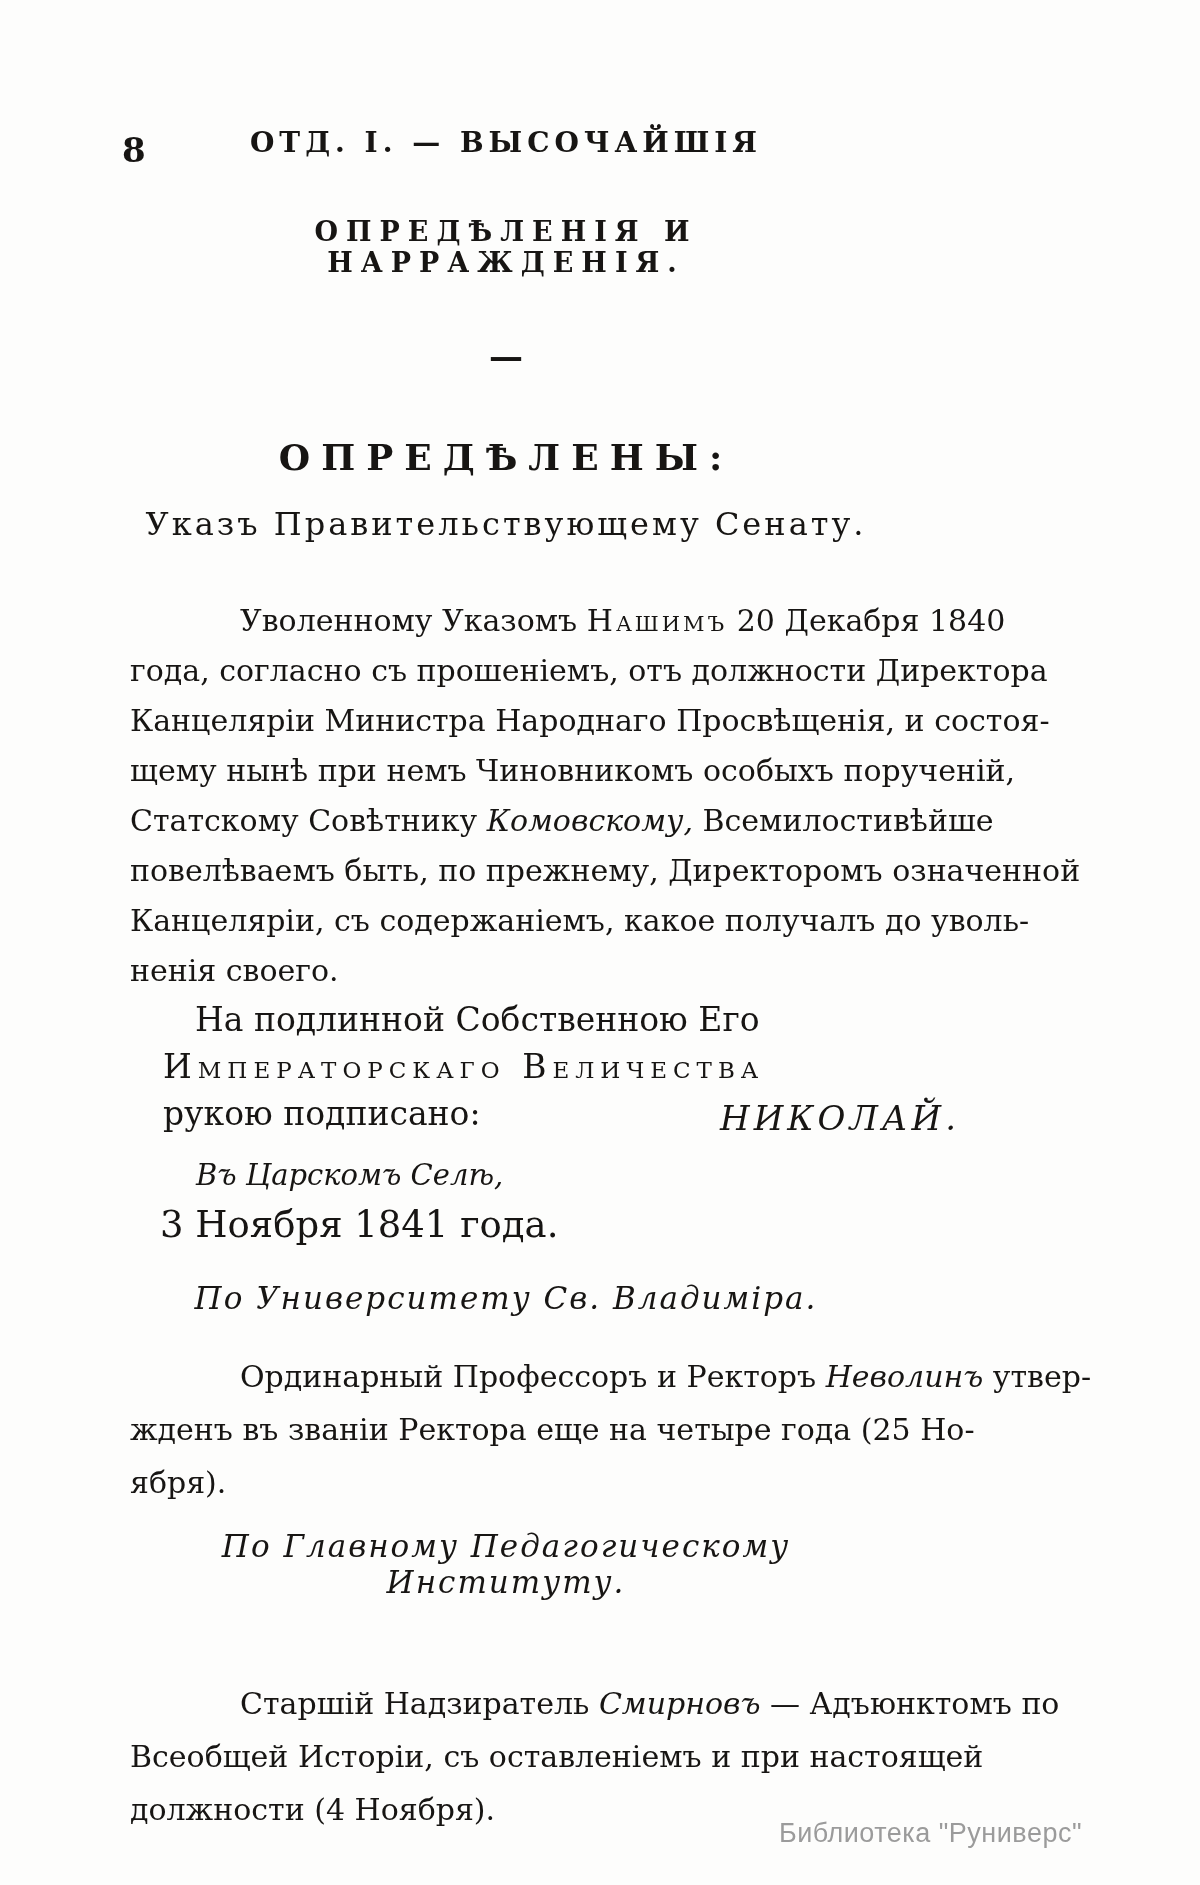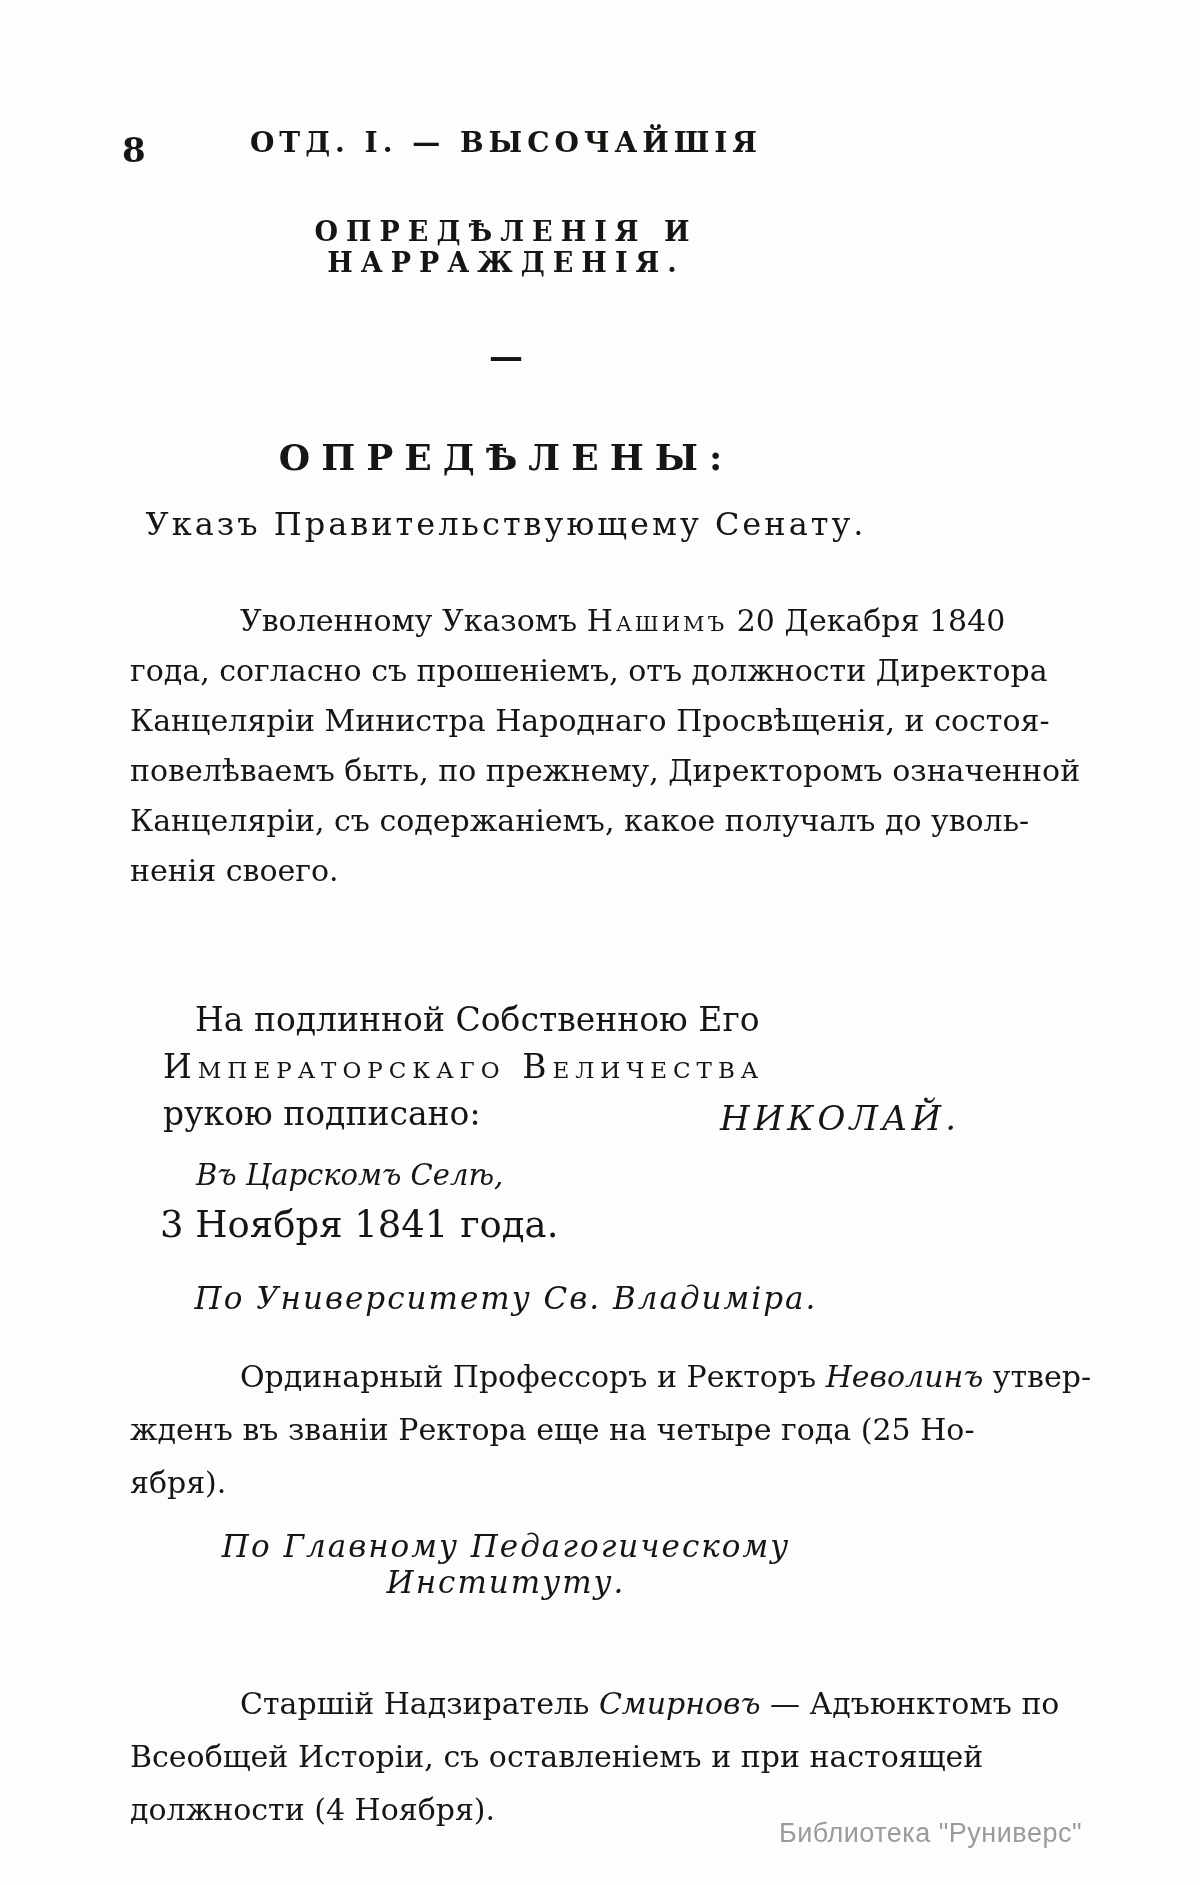--- a/index.html
+++ b/index.html
@@ -149,20 +149,22 @@
   <div class="col centered divider">—</div>
 
   <div class="col centered determined">ОПРЕДѢЛЕНЫ:</div>
 
   <div class="col centered ukaz">Указъ Правительствующему Сенату.</div>
 
   <div class="para p1" style="top:598px;">
     <div class="jline"><span class="indent1">Уволенному Указомъ </span><span class="sc-nashim">Нашимъ</span><span> 20 Декабря 1840</span></div>
     <div class="jline">года, согласно съ прошеніемъ, отъ должности Директора</div>
     <div class="jline">Канцеляріи Министра Народнаго Просвѣщенія, и состоя-</div>
+    <div class="jline">щему нынѣ при немъ Чиновникомъ особыхъ порученій,</div>
+    <div class="jline"><span>Статскому Совѣтнику </span><span class="it">Комовскому,</span><span> Всемилостивѣйше</span></div>
     <div class="jline">повелѣваемъ быть, по прежнему, Директоромъ означенной</div>
     <div class="jline">Канцеляріи, съ содержаніемъ, какое получалъ до уволь-</div>
     <div class="jline lastline">ненія своего.</div>
   </div>
 
   <div class="attest">
     <div class="aline first">На подлинной Собственною Его</div>
     <div class="aline sc-imper">Императорскаго Величества</div>
     <div class="aline">рукою подписано:</div>
   </div>

